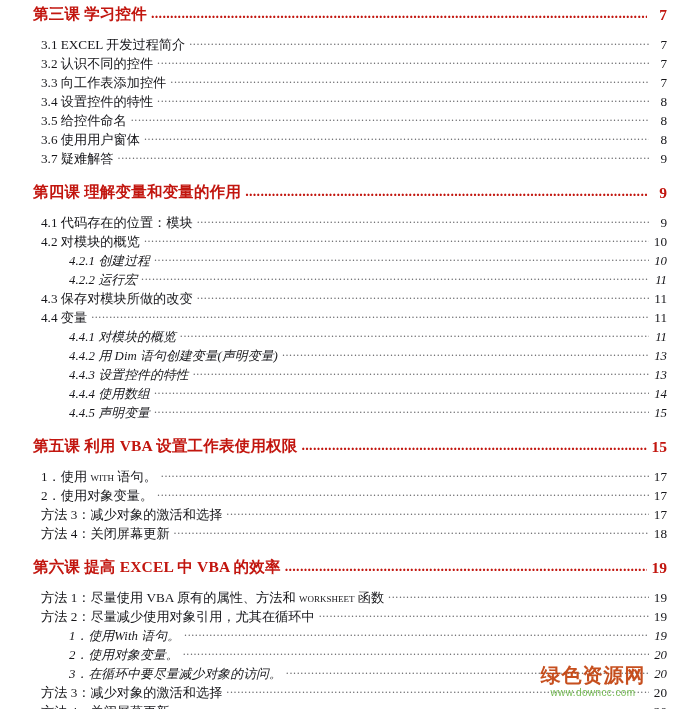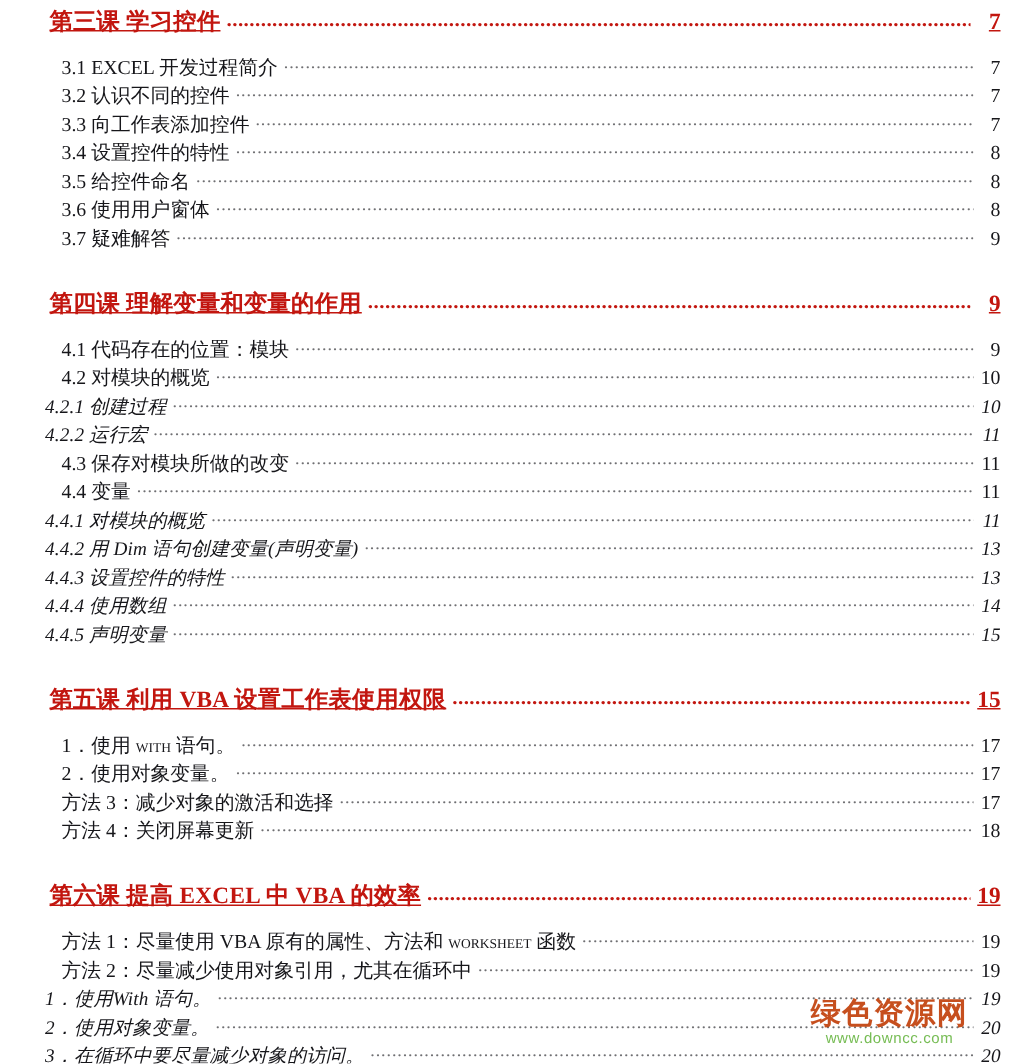--- a/index.html
+++ b/index.html
@@ -93,35 +93,35 @@
     color: #6f6f72;
     font-size: 12px;
   }
   .lvl2 .page { color: #16161a; min-width: 15px; }
 
   
   .lvl3 {
     color: #16161a;
     font-size: 12.8px;
     font-style: italic;
-    padding-left: 30px;
+    padding-left: 69px;
     padding-right: 14px;
     height: 19px;
   }
   .lvl3 .title { letter-spacing: 0.1px; }
   .lvl3 .leader::before {
     color: #6f6f72;
     font-size: 12px;
     font-style: normal;
   }
   .lvl3 .page { color: #16161a; min-width: 15px; }
 
   
-  .gap-before { margin-top: 19px; }
-  .gap-after  { margin-bottom: 7px; text-decoration: underline; }
+  .gap-before { margin-top: 9px; }
+  .gap-after  { margin-bottom: 7px; }
 
   
   .sc { font-variant: small-caps; text-transform: lowercase; }
 
   
   #watermark {
     position: absolute;
     right: 8px;
     bottom: 11px;
     width: 160px;

